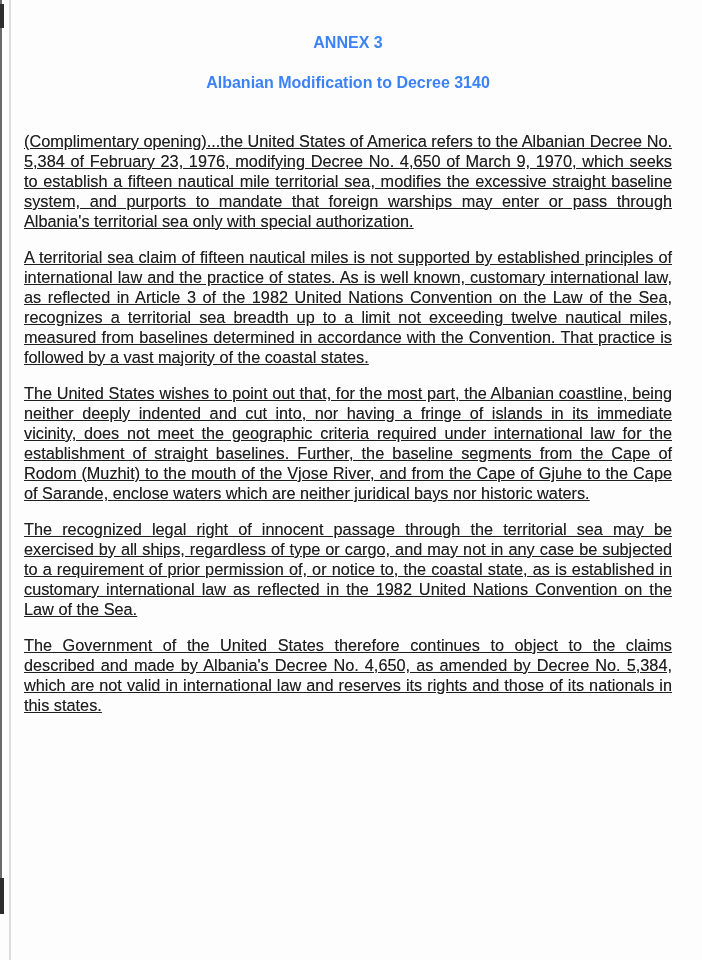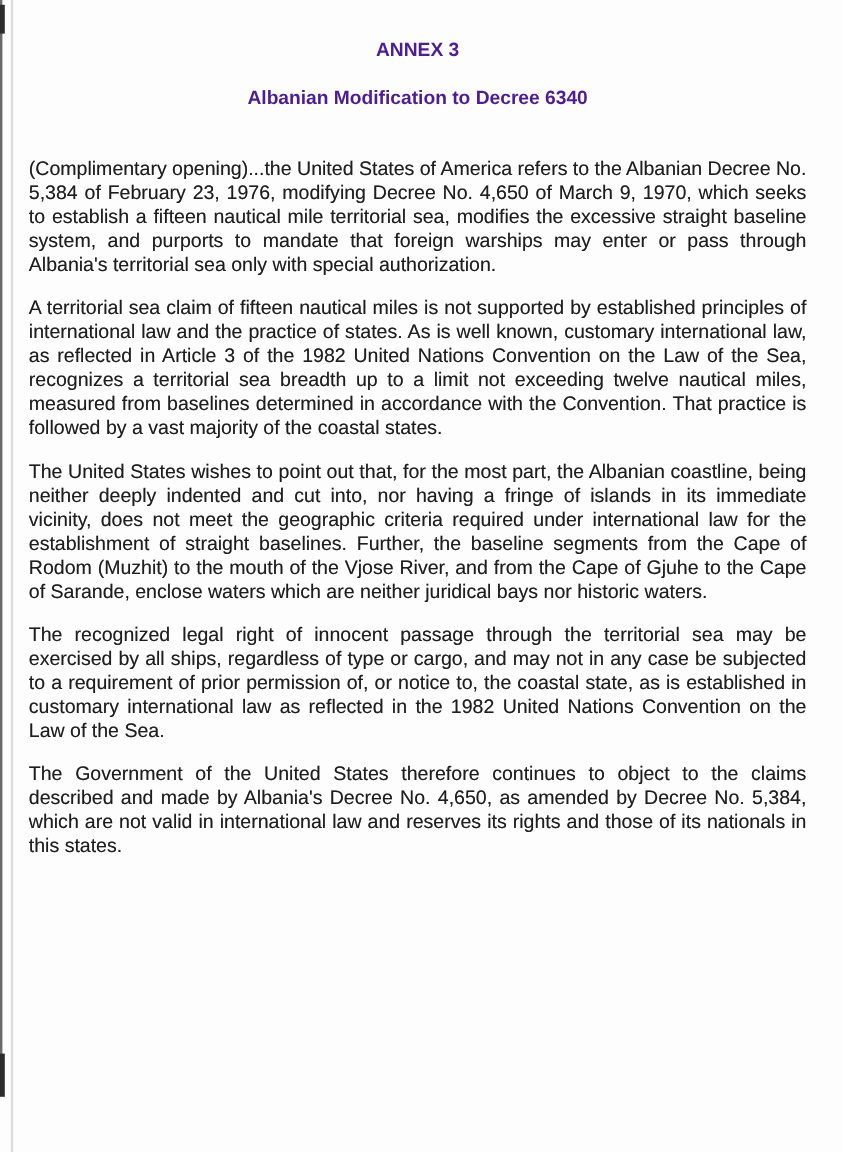--- a/index.html
+++ b/index.html
@@ -53,60 +53,61 @@
     position: absolute;
     left: 24px;
     top: 33px;
     width: 648px;
   }
   .title-block {
     text-align: center;
     font-weight: bold;
     font-size: 16px;
     line-height: 19px;
-    color: #4c1d95;
+    color: #3b82f6;
   }
   .doc-title {
     margin: 0 0 21px 0;
     font-size: 16px;
   }
   .doc-subtitle {
     margin: 0;
   }
   .body-text {
     margin-top: 39px;
   }
   .body-text p {
     margin: 16px 0 13px 0;
     font-size: 16.3px;
     line-height: 20px;
     text-align: justify;
     color: #1e1e1e;
     text-shadow: 0 0 0.5px rgba(40,40,40,0.55);
+    text-decoration: underline;
   }
   .body-text p.delivery-note {
     margin-top: 55px;
     margin-bottom: 0;
   }
 </style>
 </head>
 <body>
 
 <div class="page">
 
   <div class="scan-edge-shadow"></div>
   <div class="scan-edge-sliver"></div>
   <div class="scan-mark-top"></div>
   <div class="scan-mark-bottom"></div>
 
   <div class="content">
 
     <div class="title-block">
       <div class="doc-title">ANNEX 3</div>
-      <div class="doc-subtitle">Albanian Modification to Decree 6340</div>
+      <div class="doc-subtitle">Albanian Modification to Decree 3140</div>
     </div>
 
     <div class="body-text">
       <p>(Complimentary opening)...the United States of America refers to the Albanian Decree No. 5,384 of February 23, 1976, modifying Decree No. 4,650 of March 9, 1970, which seeks to establish a fifteen nautical mile territorial sea, modifies the excessive straight baseline system, and purports to mandate that foreign warships may enter or pass through Albania's territorial sea only with special authorization.</p>
       <p>A territorial sea claim of fifteen nautical miles is not supported by established principles of international law and the practice of states.  As is well known, customary international law, as reflected in Article 3 of the 1982 United Nations Convention on the Law of the Sea, recognizes a territorial sea breadth up to a limit not exceeding twelve nautical miles, measured from baselines determined in accordance with the Convention.  That practice is followed by a vast majority of the coastal states.</p>
       <p>The United States wishes to point out that, for the most part, the Albanian coastline, being neither deeply indented and cut into, nor having a fringe of islands in its immediate vicinity, does not meet the geographic criteria required under international law for the establishment of straight baselines.  Further, the baseline segments from the Cape of Rodom (Muzhit) to the mouth of the Vjose River, and from the Cape of Gjuhe to the Cape of Sarande, enclose waters which are neither juridical bays nor historic waters.</p>
       <p>The recognized legal right of innocent passage through the territorial sea may be exercised by all ships, regardless of type or cargo, and may not in any case be subjected to a requirement of prior permission of, or notice to, the coastal state, as is established in customary international law as reflected in the 1982 United Nations Convention on the Law of the Sea.</p>
       <p>The Government of the United States therefore continues to object to the claims described and made by Albania's Decree No. 4,650, as amended by Decree No. 5,384, which are not valid in international law and reserves its rights and those of its nationals in this states.</p>
     </div>
 

